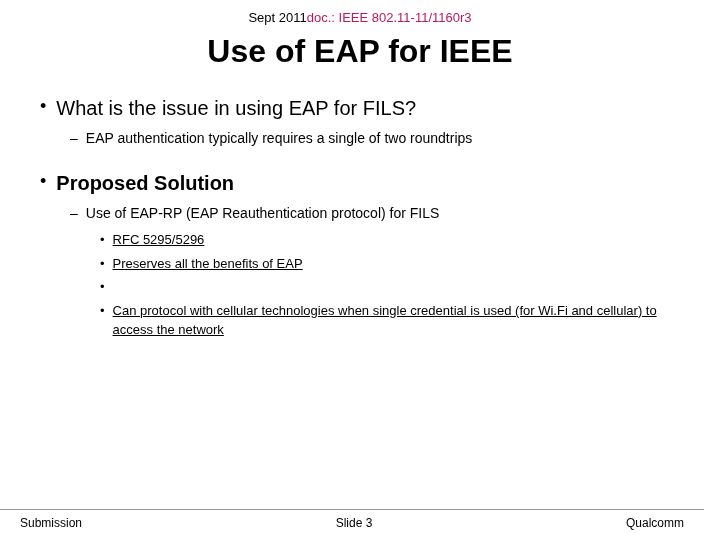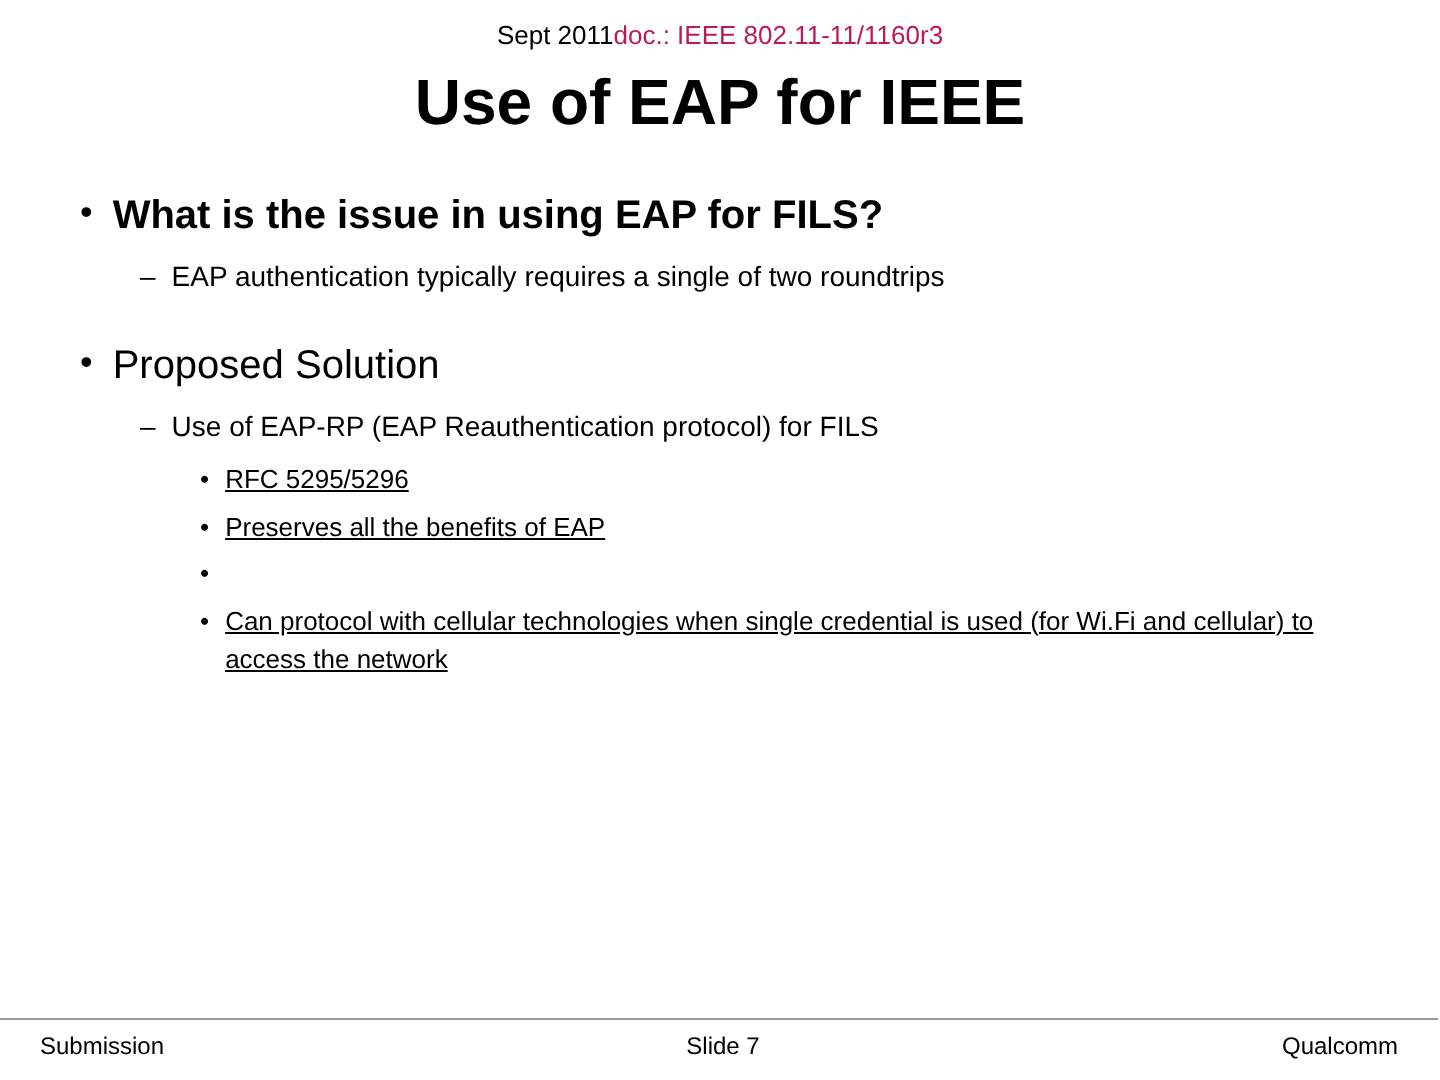--- a/index.html
+++ b/index.html
@@ -59,26 +59,26 @@
 
     .bullet-dot {
       font-size: 18px;
       margin-right: 10px;
       line-height: 1.4;
       flex-shrink: 0;
     }
 
     .bullet-text-large {
       font-size: 20px;
-      font-weight: bold;
+      font-weight: normal;
       line-height: 1.4;
     }
 
     .bullet-text-large.bold {
-      font-weight: normal;
+      font-weight: bold;
     }
 
     .sub-bullet {
       margin-left: 30px;
       margin-bottom: 6px;
       display: flex;
       align-items: flex-start;
     }
 
     .sub-dash {
@@ -117,21 +117,21 @@
       font-size: 13px;
       line-height: 1.5;
       color: #000;
       text-decoration: underline;
     }
 
     .footer-bar {
       position: absolute;
       bottom: 10px;
       left: 0;
-      right: 1px;
+      right: 16px;
       display: flex;
       justify-content: space-between;
       padding: 0 20px;
       font-size: 12px;
       color: #000;
       border-top: 1px solid #999;
       padding-top: 6px;
     }
   </style>
 </head>
@@ -178,15 +178,15 @@
       </div>
       <div class="sub-sub-item">
         <span class="sub-sub-dot">•</span>
         <span class="sub-sub-text">Can protocol with cellular technologies when single credential is used (for Wi.Fi and cellular) to access the network</span>
       </div>
     </div>
   </div>
 
 <div class="footer-bar">
   <span>Submission</span>
-  <span>Slide 7</span>
+  <span>Slide 3</span>
   <span>Qualcomm</span>
 </div>
 
 </body></html>

